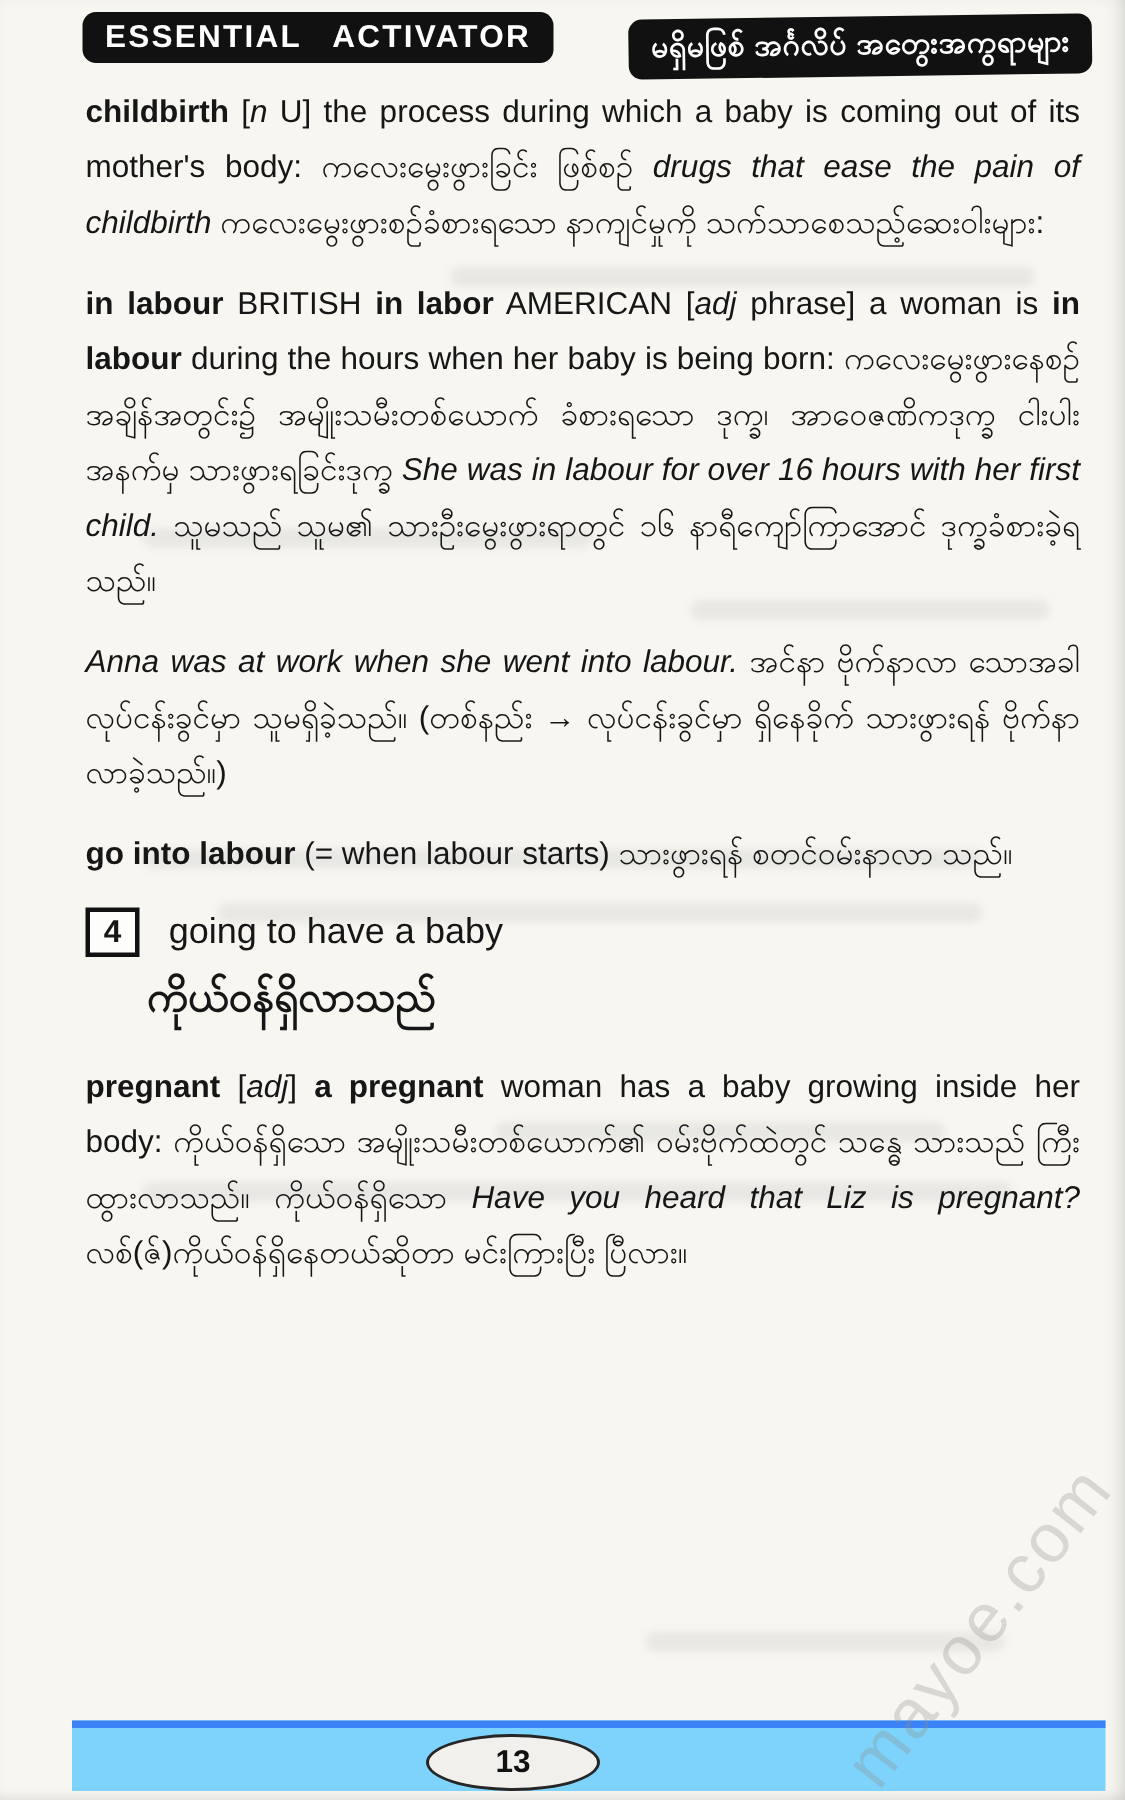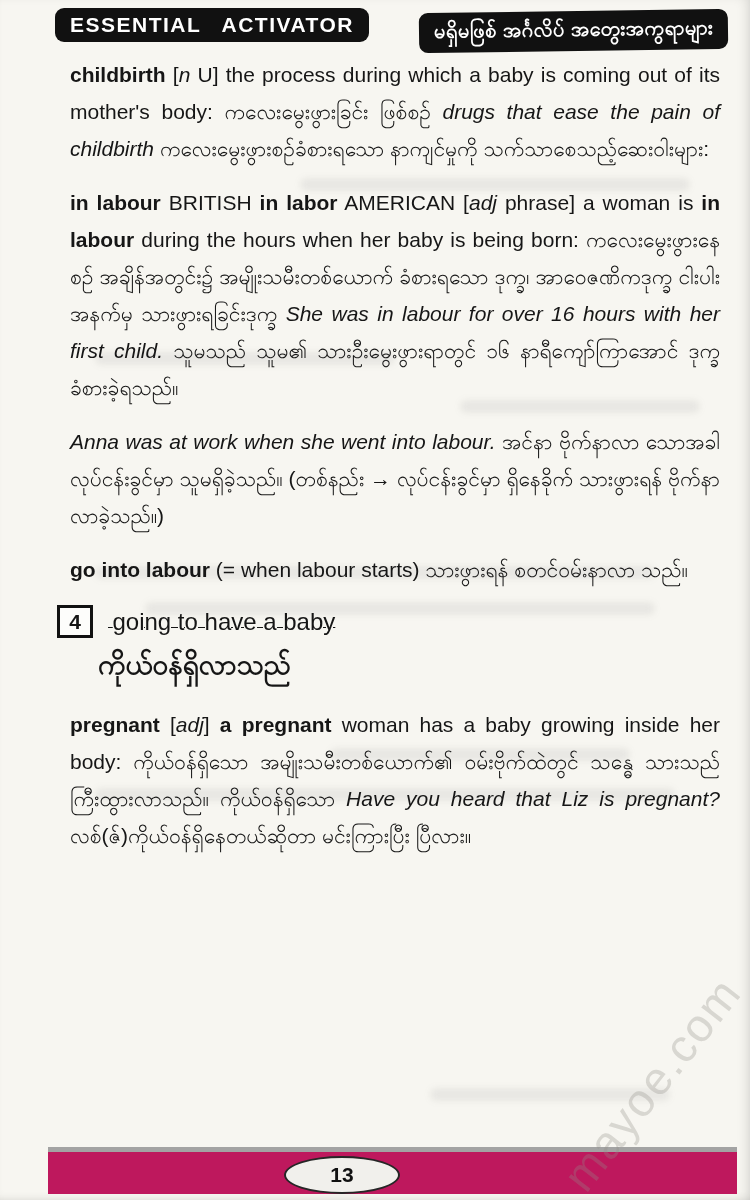--- a/index.html
+++ b/index.html
@@ -12,38 +12,38 @@
   
   .header{position:absolute; top:8px; left:0; right:0; height:44px;}
   .badge{
     position:absolute; background:#111; color:#fff; font-weight:bold;
     border-radius:9px; padding:5px 15px; white-space:nowrap;
   }
   .badge-left{left:55px; top:0; font-size:21px; letter-spacing:1.5px; word-spacing:14px;}
   .badge-right{right:22px; top:3px; font-size:20px; transform:rotate(-0.8deg); letter-spacing:0.5px;}
   
   .content{position:absolute; top:56px; left:57px; width:663px; text-align:justify;}
-  .entry{font-size:21px; line-height:37px; margin:0 0 17px 13px;}
+  .entry{font-size:21px; line-height:37px; margin:0 0 17px 0;}
   .seg-b{font-weight:700;}
   .seg-i{font-style:italic;}
   
-  .section-heading{margin:7px 0 2px 0; text-align:left;text-decoration:underline;}
+  .section-heading{margin:7px 0 2px 0; text-align:left;}
   .section-num-box{
     display:inline-block; min-width:26px; height:27px; border:3px solid #111;
     background:#fdfdfb; text-align:center; font-weight:bold; font-size:21px;
     line-height:27px; vertical-align:middle; margin-right:15px; padding:0 2px;
   }
   .section-title{font-size:24px; vertical-align:middle;}
   .section-subtitle{
     font-size:28px; font-weight:bold; margin:8px 0 18px 41px; text-align:left;
   }
   
   .footer-bar{
     position:absolute; left:48px; right:13px; bottom:6px; height:42px;
-    background:#be185d; border-top:5px solid #a3a3a3;
+    background:#7dd3fc; border-top:5px solid #3b82f6;
   }
   .page-oval{
     position:absolute; left:236px; top:4px; width:112px; height:34px;
     background:#f1f0ec; border:2px solid #262626; border-radius:50%;
     text-align:center; font-weight:bold; font-size:21px; line-height:34px; color:#111;
   }
   
   .ghost{
     position:absolute; height:13px; border-radius:7px;
     background:rgba(110,110,105,0.10); filter:blur(3px); pointer-events:none;

